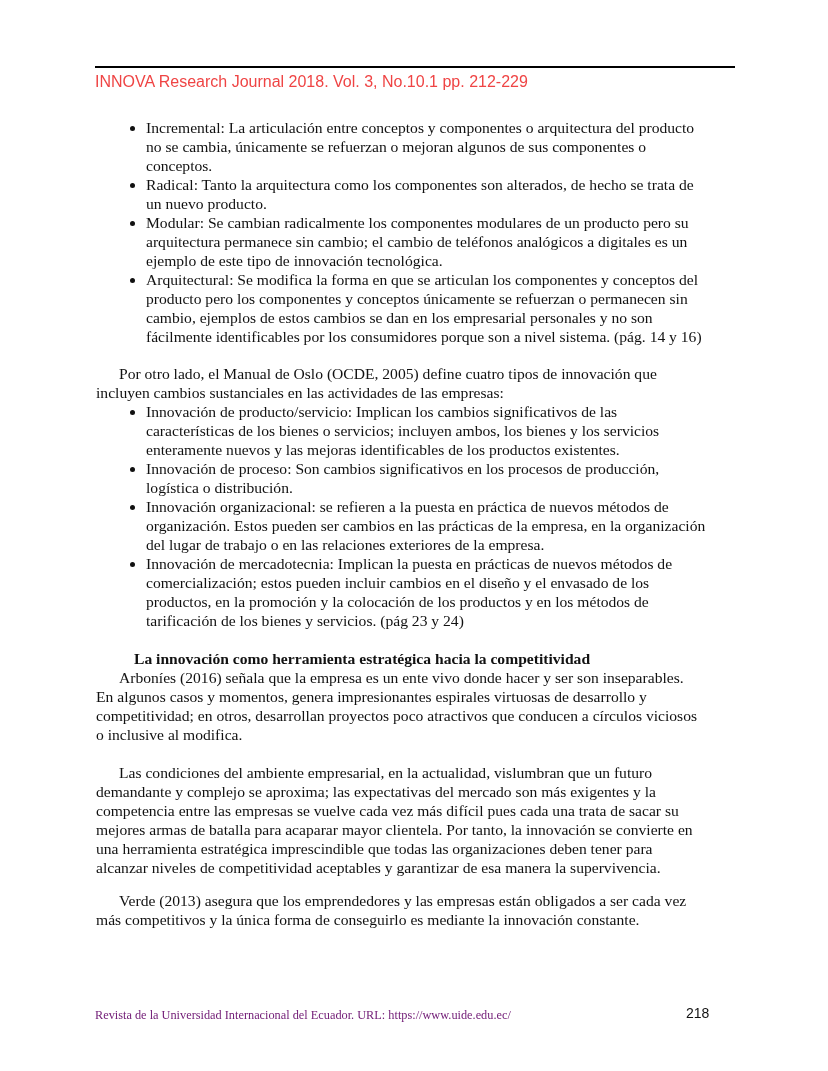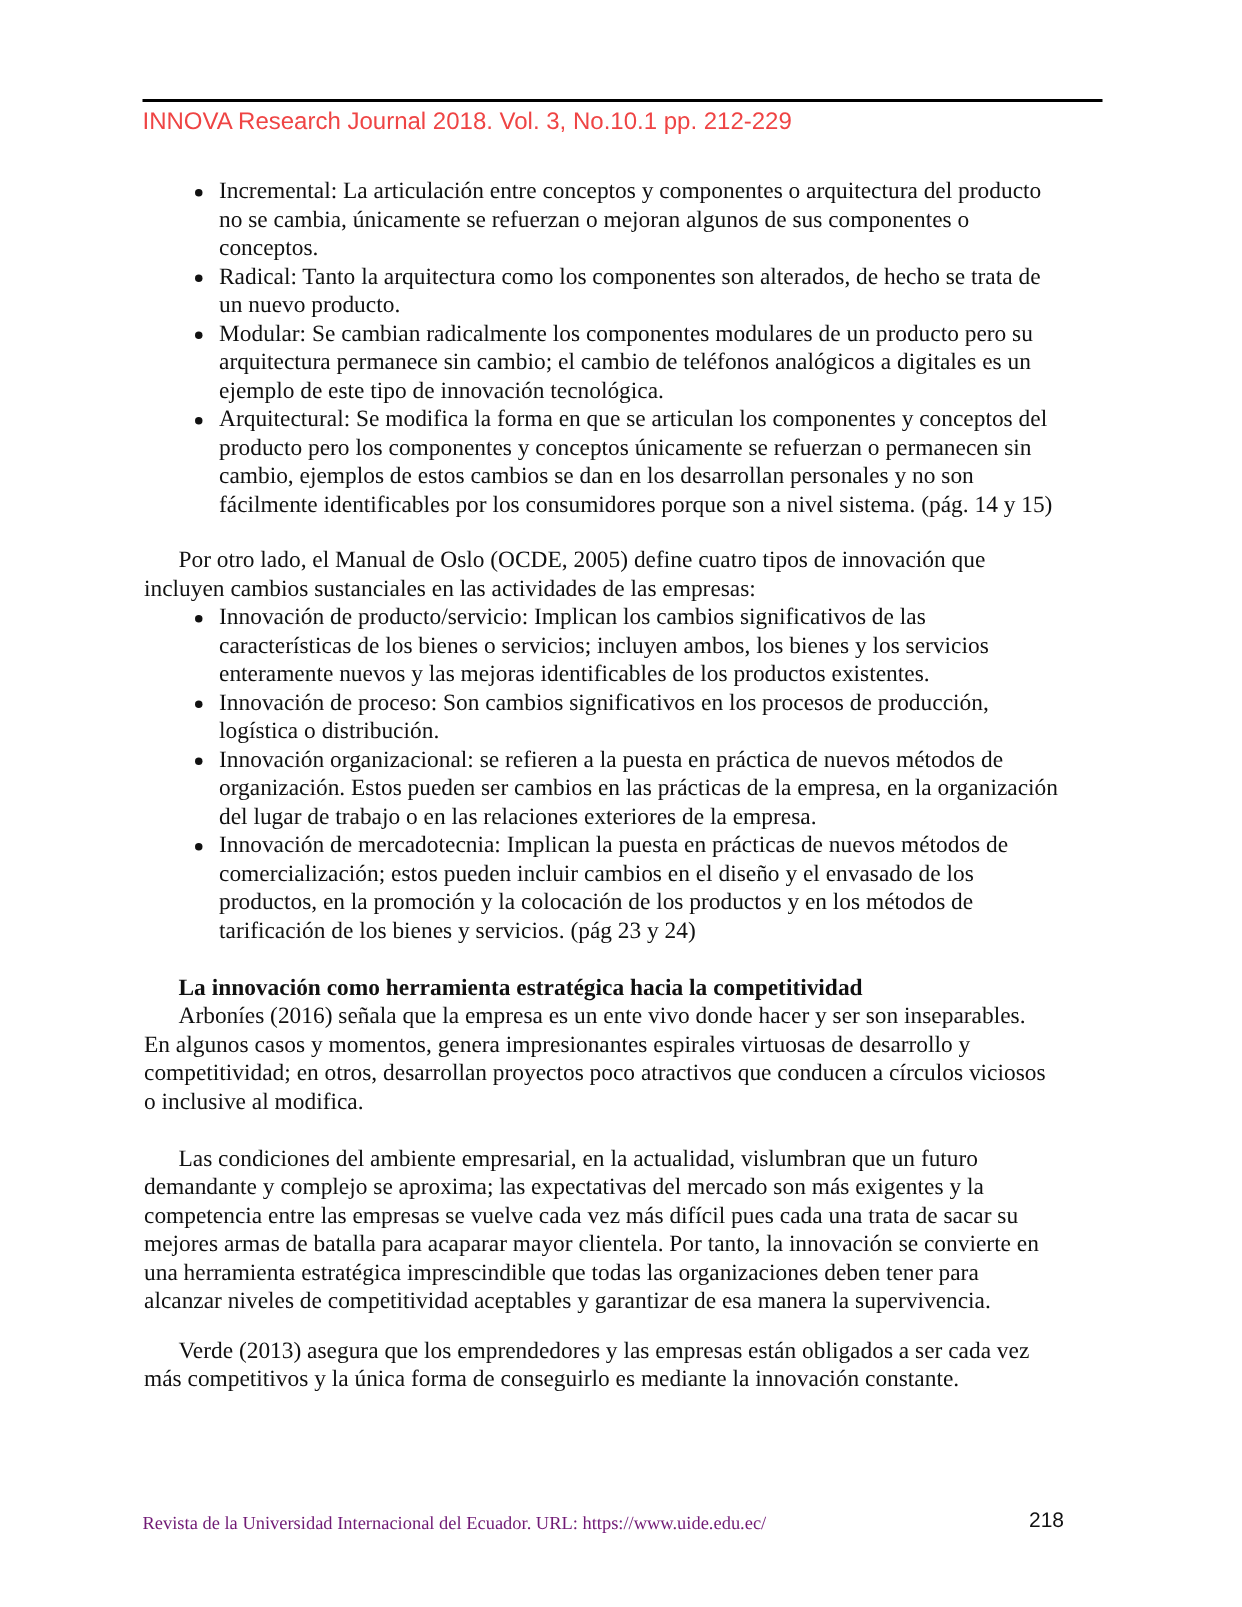--- a/index.html
+++ b/index.html
@@ -2,21 +2,21 @@
 <html><head>
 <meta charset="utf-8">
 <style>
   html, body { margin: 0; padding: 0; background: #ffffff; }
   body { width: 828px; height: 1071px; position: relative; overflow: hidden; color: #111; }
   .header { position: absolute; left: 95px; top: 49px; font-family: "Liberation Sans", sans-serif; font-size: 16px; color: #ef4444; margin-top: 24px; }
   .header-rule { position: absolute; left: 95px; top: 66px; width: 640px; height: 0; border-top: 2px solid #000; }
   .body-text { font-family: "Liberation Serif", serif; font-size: 15.6px; color: #111; }
   .line { position: absolute; white-space: nowrap; line-height: 19px; }
   .bullet { position: absolute; width: 5px; height: 5px; border-radius: 50%; background: #111; }
-  .heading { font-weight: bold; }
+  .heading { font-weight: bold; margin-left: 15px; }
   .footer { position: absolute; left: 95px; top: 1008px; font-family: Liberation Serif, serif; font-size: 12.3px; color: #701a75; }
   .page-num { position: absolute; left: 686px; top: 1005px; font-family: "Liberation Sans", sans-serif; font-size: 14px; color: #111; }
 </style>
 </head>
 <body>
 
 <div>
   <div class="header">INNOVA Research Journal 2018. Vol. 3, No.10.1 pp. 212-229</div>
   <div class="header-rule"></div>
 
@@ -37,22 +37,22 @@
       <div>
         <span class="bullet" style="left:130px;top:221px"></span>
         <div class="line" style="left:146px;top:213px">Modular: Se cambian radicalmente los componentes modulares de un producto pero su</div>
         <div class="line" style="left:146px;top:232px">arquitectura permanece sin cambio; el cambio de teléfonos analógicos a digitales es un</div>
         <div class="line" style="left:146px;top:251px">ejemplo de este tipo de innovación tecnológica.</div>
       </div>
       <div>
         <span class="bullet" style="left:130px;top:278px"></span>
         <div class="line" style="left:146px;top:270px">Arquitectural: Se modifica la forma en que se articulan los componentes y conceptos del</div>
         <div class="line" style="left:146px;top:289px">producto pero los componentes y conceptos únicamente se refuerzan o permanecen sin</div>
-        <div class="line" style="left:146px;top:308px">cambio, ejemplos de estos cambios se dan en los desarrollan personales y no son</div>
-        <div class="line" style="left:146px;top:327px">fácilmente identificables por los consumidores porque son a nivel sistema. (pág. 14 y 15)</div>
+        <div class="line" style="left:146px;top:308px">cambio, ejemplos de estos cambios se dan en los empresarial personales y no son</div>
+        <div class="line" style="left:146px;top:327px">fácilmente identificables por los consumidores porque son a nivel sistema. (pág. 14 y 16)</div>
       </div>
     </div>
 
     <div>
       <div class="line" style="left:119px;top:364px">Por otro lado, el Manual de Oslo (OCDE, 2005) define cuatro tipos de innovación que</div>
       <div class="line" style="left:96px;top:383px">incluyen cambios sustanciales en las actividades de las empresas:</div>
     </div>
 
     <div>
       <div>

